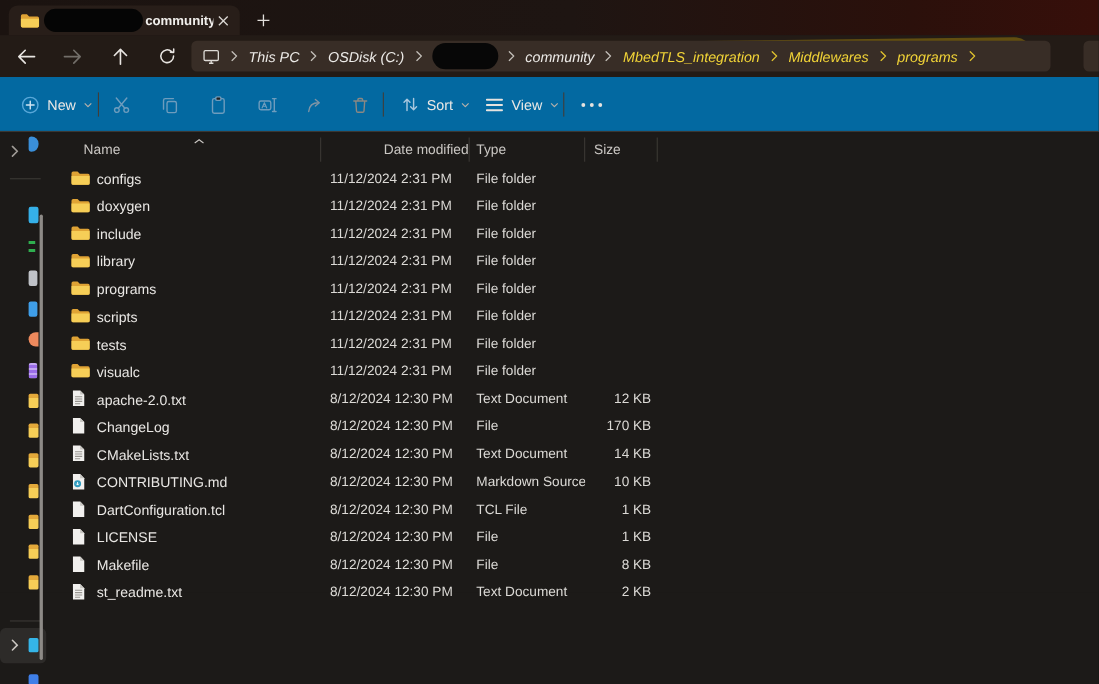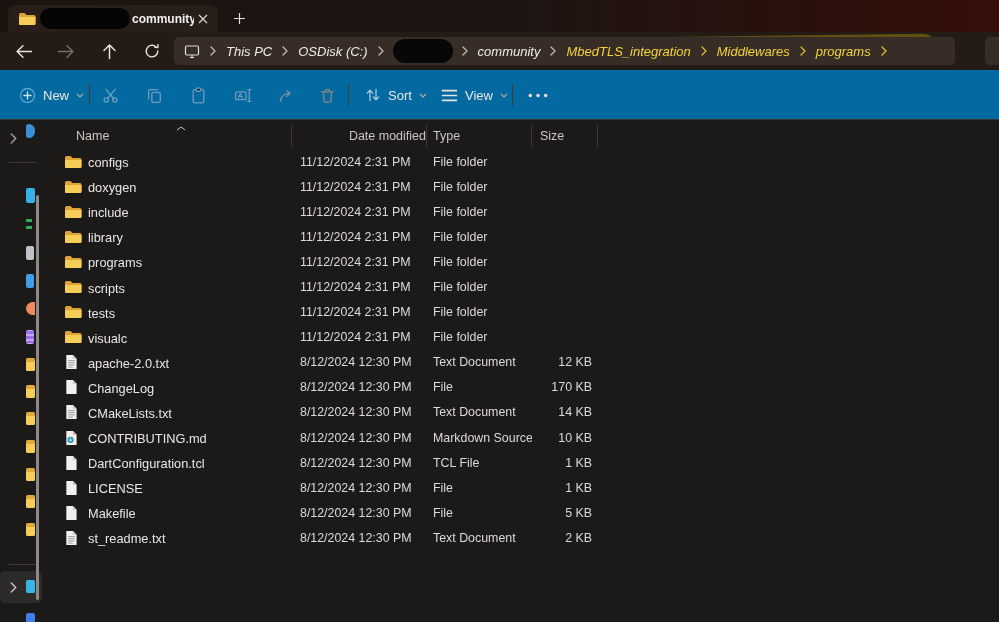--- a/index.html
+++ b/index.html
@@ -536,21 +536,21 @@
             <span class="fico">
               <svg viewBox="0 0 15 17" width="14" height="16">
                 <path d="M2.5 1h7l4 4v11h-11z" fill="#f1f0ee"></path>
                 <path d="M9.5 1l4 4h-4z" fill="#c7c5c1"></path>
               </svg>
             </span>
             <span>Makefile</span>
           </div>
           <div class="cell c-date">8/12/2024 12:30 PM</div>
           <div class="cell c-type">File</div>
-          <div class="cell c-size">5 KB</div>
+          <div class="cell c-size">8 KB</div>
         </div>
         <div class="file-row">
           <div class="cell c-name">
             <span class="fico">
               <svg viewBox="0 0 15 17" width="14" height="16">
                 <path d="M2.5 1h7l4 4v11h-11z" fill="#f1f0ee"></path>
                 <path d="M9.5 1l4 4h-4z" fill="#c7c5c1"></path>
                 <path d="M4.5 7h7M4.5 9.3h7M4.5 11.6h7M4.5 13.9h5" stroke="#97948f" stroke-width="1"></path>
               </svg>
             </span>

